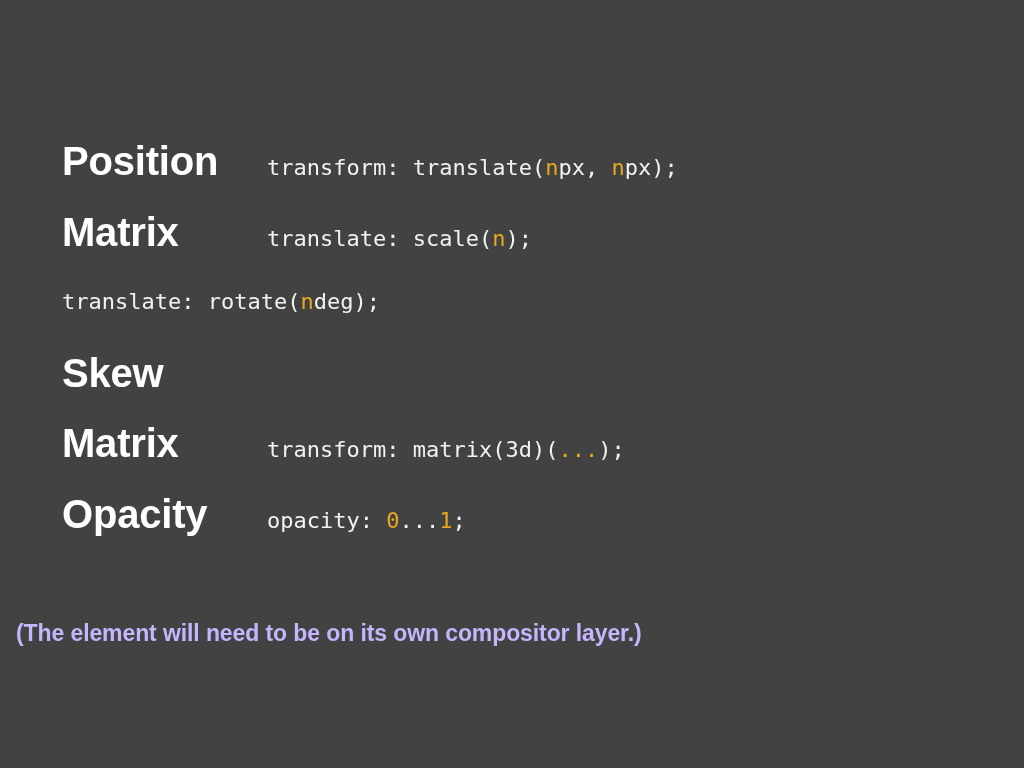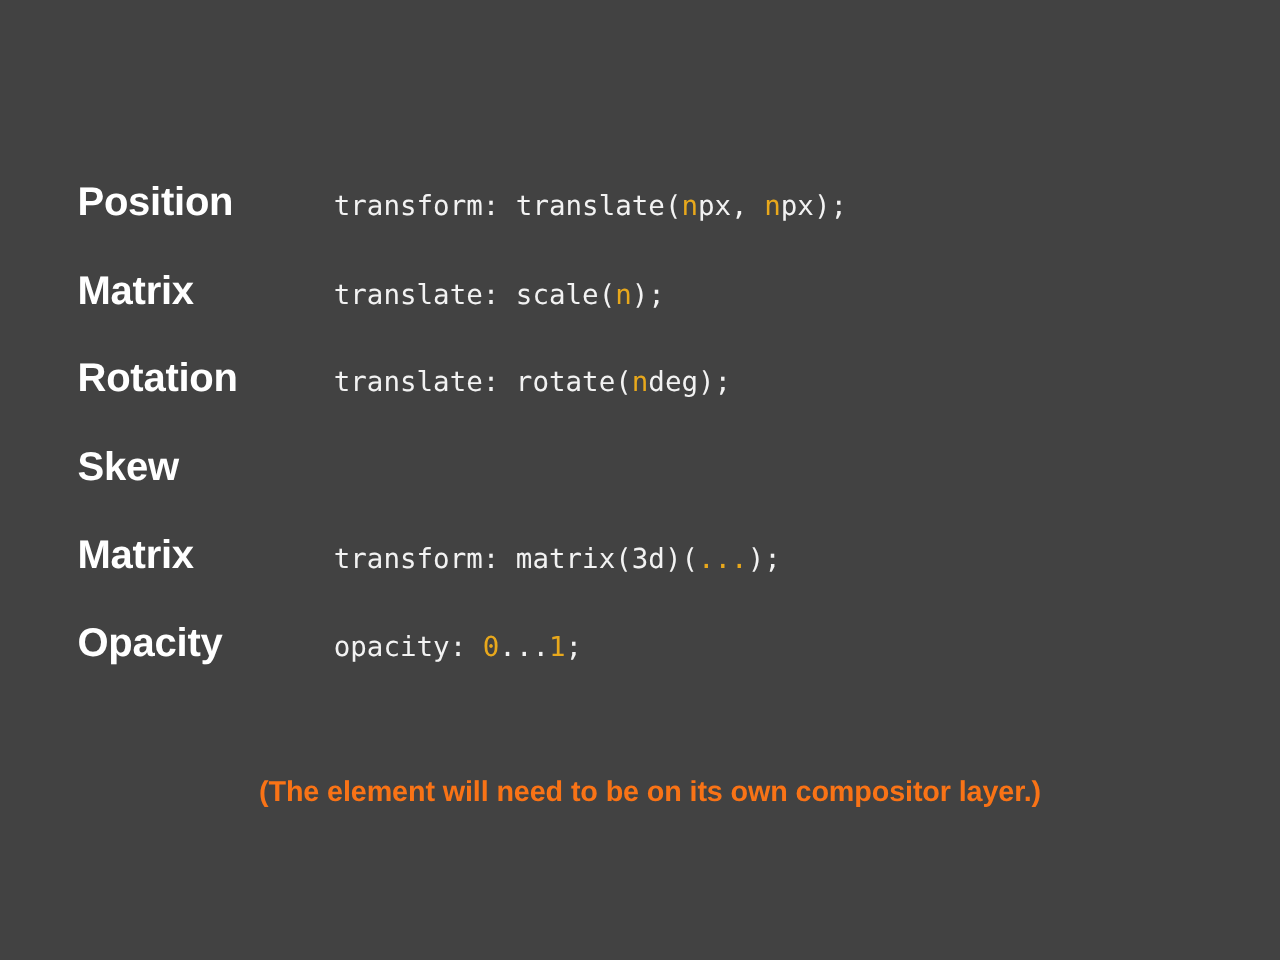--- a/index.html
+++ b/index.html
@@ -32,21 +32,21 @@
   .prop-row {
     display: flex;
     align-items: baseline;
     height: 70.5px;
   }
 
   .prop-label {
     flex: 0 0 205px;
     font-family: "Liberation Sans", sans-serif;
     font-weight: bold;
-    font-size: 32px;
+    font-size: 40px;
     line-height: 70.5px;
     color: #ffffff;
     letter-spacing: -0.2px;
     white-space: nowrap;
   }
 
   .prop-code {
     flex: 1 1 auto;
     font-family: "DejaVu Sans Mono", monospace;
     font-size: 22px;
@@ -58,46 +58,44 @@
 
   .tok-accent {
     color: #e8a81c;
   }
 
   .caption {
     position: absolute;
     left: 0;
     right: 0;
     top: 620px;
-    text-align: center;
     font-family: "Liberation Sans", sans-serif;
     font-weight: bold;
     font-size: 23px;
-    color: #f97316;
+    color: #c4b5fd;
     letter-spacing: -0.1px;
     white-space: nowrap;
     margin-left: 16px;
   }
 </style>
 </head>
 <body>
 
 <div class="slide">
 
   <div class="prop-table">
       <div class="prop-row">
         <div class="prop-label">Position</div>
         <div class="prop-code"><span>transform: translate(</span><span class="tok-accent">n</span><span>px, </span><span class="tok-accent">n</span><span>px);</span></div>
       </div>
       <div class="prop-row">
         <div class="prop-label">Matrix</div>
         <div class="prop-code"><span>translate: scale(</span><span class="tok-accent">n</span><span>);</span></div>
       </div>
       <div class="prop-row">
-        <div class="prop-label">Rotation</div>
         <div class="prop-code"><span>translate: rotate(</span><span class="tok-accent">n</span><span>deg);</span></div>
       </div>
       <div class="prop-row">
         <div class="prop-label">Skew</div>
       </div>
       <div class="prop-row">
         <div class="prop-label">Matrix</div>
         <div class="prop-code"><span>transform: matrix(3d)(</span><span class="tok-accent">...</span><span>);</span></div>
       </div>
       <div class="prop-row">

